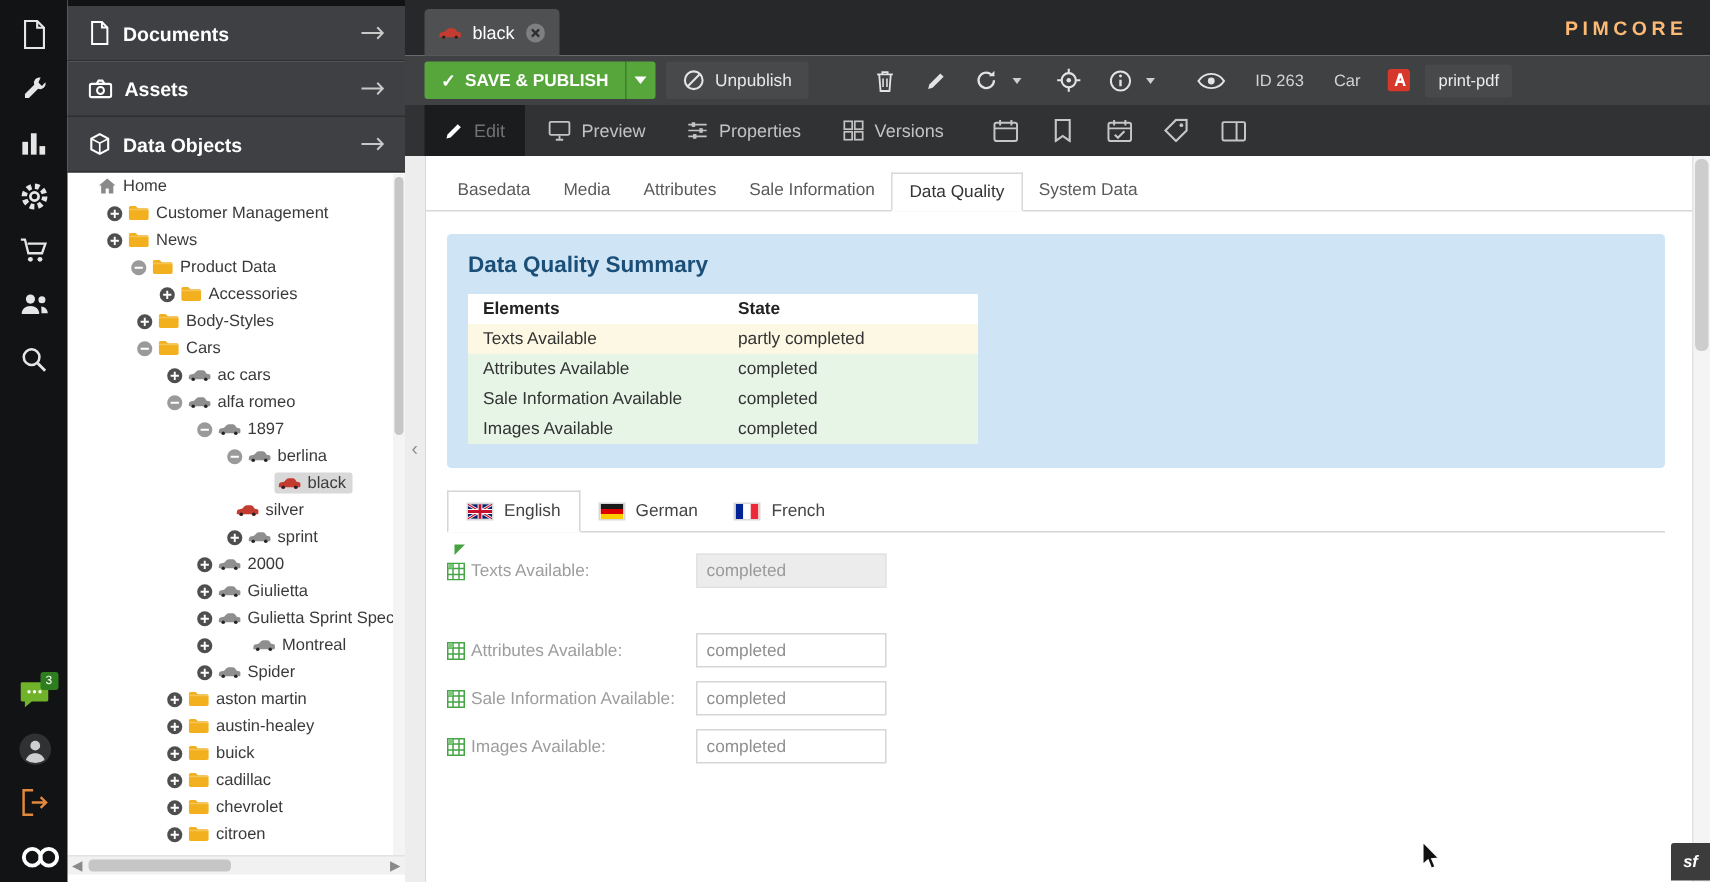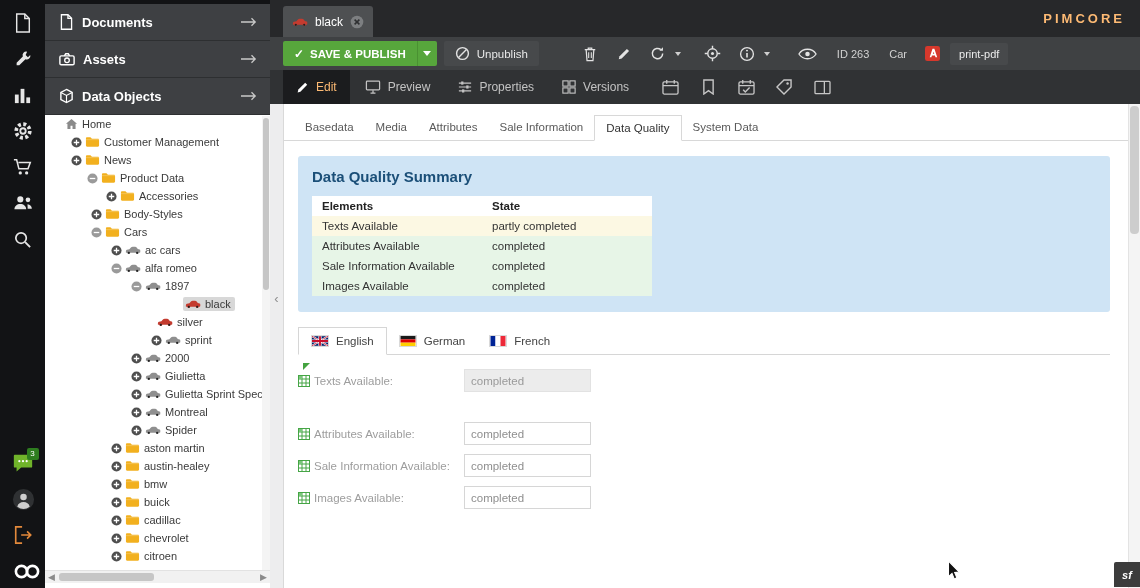--- a/index.html
+++ b/index.html
@@ -53,21 +53,21 @@
   .caret{width:0;height:0;border-left:4px solid transparent;border-right:4px solid transparent;border-top:5px solid #fff}
   .caret.gray{border-top-color:#cfcfcf;border-left-width:3.5px;border-right-width:3.5px;border-top-width:4.5px}
   .btn-unpublish{height:25px;margin-left:7px;background:#47494b;border-radius:2px;color:#e8e8e8;font-size:11.5px;padding:0 11px;display:flex;align-items:center;gap:7px}
   .tb-icon{width:26px;height:26px;display:grid;place-items:center;margin-left:8px}
   .tb-caret{width:12px;height:26px;display:grid;place-items:center;margin-left:1px}
   .tb-text{color:#d2d2d2;font-size:11px}
   .print-chip{height:22px;background:#47494b;border-radius:2px;color:#ececec;font-size:11px;padding:0 9px;display:flex;align-items:center;margin-left:5px}
 
   .toolbar2{position:absolute;left:270px;top:70px;right:0;height:34px;background:#303234;display:flex;align-items:stretch;padding-left:13px;z-index:2}
   .vtab{display:flex;align-items:center;gap:7px;padding:0 13px;color:#c3c3c3;font-size:12px;margin-right:2px}
-  .vtab.active{background:#1b1c1e;color:#fdba74}
+  .vtab.active{background:#1b1c1e;color:#737373}
   .t2-icon{width:24px;height:34px;display:grid;place-items:center;margin-left:14px}
 
   
   .content{position:absolute;left:283px;top:104px;right:12px;bottom:0;background:#fff;border-left:1px solid #d9d9d9;overflow:hidden}
   .ctabs{display:flex;margin-top:10px;padding-left:10px;border-bottom:1px solid #d8d8d8;height:27px;align-items:flex-end}
   .ctab{height:26px;line-height:25px;padding:0 11px;font-size:11.5px;color:#5a5a5a;background:transparent;cursor:pointer}
   .ctab.active{background:#fff;border:1px solid #d8d8d8;border-bottom:1px solid #fff;margin-bottom:-1px;color:#333}
 
   .dq-panel{margin:15px 18px 0 14px;background:#cfe4f5;border-radius:3px;padding:12px 14px 16px}
   .dq-title{color:#1b4f78;font-size:15px;font-weight:bold;margin-bottom:11px}
@@ -390,20 +390,38 @@
             <span class="node-icon">
               <svg width="16" height="10" viewBox="0 0 17 11">
                 <path fill="#8f8f8f" d="M2.2 8.6H1.3c-.5 0-.8-.4-.7-.9l.3-1.6c.1-.5.5-.9 1-1l2.6-.5 2-2C6.9 2.2 7.5 2 8.1 2h2.7c.7 0 1.3.3 1.7.8l1.3 1.7 1.9.5c.5.1.8.5.8 1v1.7c0 .5-.3.9-.8.9h-.9a1.7 1.7 0 0 1-3.3 0H5.5a1.7 1.7 0 0 1-3.3 0z"></path>
                 <circle cx="3.9" cy="8.6" r="1.2" fill="#222"></circle>
                 <circle cx="13.1" cy="8.6" r="1.2" fill="#222"></circle>
               </svg>
             </span>
             <span class="node-label">1897</span>
           </span>
         </div>
+        <div class="tree-row" style="padding-left: 104px;">
+          <span class="exp">
+            <svg width="11" height="11" viewBox="0 0 12 12">
+              <circle cx="6" cy="6" r="5.5" fill="#9a9a9a"></circle>
+              <path stroke="#fff" stroke-width="1.4" d="M3 6h6"></path>
+            </svg>
+          </span>
+          <span class="node-inner">
+            <span class="node-icon">
+              <svg width="16" height="10" viewBox="0 0 17 11">
+                <path fill="#8f8f8f" d="M2.2 8.6H1.3c-.5 0-.8-.4-.7-.9l.3-1.6c.1-.5.5-.9 1-1l2.6-.5 2-2C6.9 2.2 7.5 2 8.1 2h2.7c.7 0 1.3.3 1.7.8l1.3 1.7 1.9.5c.5.1.8.5.8 1v1.7c0 .5-.3.9-.8.9h-.9a1.7 1.7 0 0 1-3.3 0H5.5a1.7 1.7 0 0 1-3.3 0z"></path>
+                <circle cx="3.9" cy="8.6" r="1.2" fill="#222"></circle>
+                <circle cx="13.1" cy="8.6" r="1.2" fill="#222"></circle>
+              </svg>
+            </span>
+            <span class="node-label">berlina</span>
+          </span>
+        </div>
         <div class="tree-row selected" style="padding-left: 124px;">
           <span class="exp">
             <span class="exp-spacer"></span>
           </span>
           <span class="node-inner">
             <span class="node-icon">
               <svg width="16" height="10" viewBox="0 0 17 11">
                 <path fill="#c43b2f" d="M2.2 8.6H1.3c-.5 0-.8-.4-.7-.9l.3-1.6c.1-.5.5-.9 1-1l2.6-.5 2-2C6.9 2.2 7.5 2 8.1 2h2.7c.7 0 1.3.3 1.7.8l1.3 1.7 1.9.5c.5.1.8.5.8 1v1.7c0 .5-.3.9-.8.9h-.9a1.7 1.7 0 0 1-3.3 0H5.5a1.7 1.7 0 0 1-3.3 0z"></path>
                 <circle cx="3.9" cy="8.6" r="1.2" fill="#222"></circle>
                 <circle cx="13.1" cy="8.6" r="1.2" fill="#222"></circle>
@@ -492,53 +510,53 @@
             <span class="node-icon">
               <svg width="16" height="10" viewBox="0 0 17 11">
                 <path fill="#8f8f8f" d="M2.2 8.6H1.3c-.5 0-.8-.4-.7-.9l.3-1.6c.1-.5.5-.9 1-1l2.6-.5 2-2C6.9 2.2 7.5 2 8.1 2h2.7c.7 0 1.3.3 1.7.8l1.3 1.7 1.9.5c.5.1.8.5.8 1v1.7c0 .5-.3.9-.8.9h-.9a1.7 1.7 0 0 1-3.3 0H5.5a1.7 1.7 0 0 1-3.3 0z"></path>
                 <circle cx="3.9" cy="8.6" r="1.2" fill="#222"></circle>
                 <circle cx="13.1" cy="8.6" r="1.2" fill="#222"></circle>
               </svg>
             </span>
             <span class="node-label">Gulietta Sprint Specia…</span>
           </span>
         </div>
+        <div class="tree-row" style="padding-left: 84px; gap: 23px;">
+          <span class="exp">
+            <svg width="11" height="11" viewBox="0 0 12 12">
+              <circle cx="6" cy="6" r="5.5" fill="#4e4e4e"></circle>
+              <path stroke="#fff" stroke-width="1.4" d="M3 6h6M6 3v6"></path>
+            </svg>
+          </span>
+          <span class="node-inner">
+            <span class="node-icon">
+              <svg width="16" height="10" viewBox="0 0 17 11">
+                <path fill="#8f8f8f" d="M2.2 8.6H1.3c-.5 0-.8-.4-.7-.9l.3-1.6c.1-.5.5-.9 1-1l2.6-.5 2-2C6.9 2.2 7.5 2 8.1 2h2.7c.7 0 1.3.3 1.7.8l1.3 1.7 1.9.5c.5.1.8.5.8 1v1.7c0 .5-.3.9-.8.9h-.9a1.7 1.7 0 0 1-3.3 0H5.5a1.7 1.7 0 0 1-3.3 0z"></path>
+                <circle cx="3.9" cy="8.6" r="1.2" fill="#222"></circle>
+                <circle cx="13.1" cy="8.6" r="1.2" fill="#222"></circle>
+              </svg>
+            </span>
+            <span class="node-label">Montreal</span>
+          </span>
+        </div>
         <div class="tree-row" style="padding-left: 84px;">
           <span class="exp">
             <svg width="11" height="11" viewBox="0 0 12 12">
               <circle cx="6" cy="6" r="5.5" fill="#4e4e4e"></circle>
               <path stroke="#fff" stroke-width="1.4" d="M3 6h6M6 3v6"></path>
             </svg>
           </span>
           <span class="node-inner">
             <span class="node-icon">
               <svg width="16" height="10" viewBox="0 0 17 11">
                 <path fill="#8f8f8f" d="M2.2 8.6H1.3c-.5 0-.8-.4-.7-.9l.3-1.6c.1-.5.5-.9 1-1l2.6-.5 2-2C6.9 2.2 7.5 2 8.1 2h2.7c.7 0 1.3.3 1.7.8l1.3 1.7 1.9.5c.5.1.8.5.8 1v1.7c0 .5-.3.9-.8.9h-.9a1.7 1.7 0 0 1-3.3 0H5.5a1.7 1.7 0 0 1-3.3 0z"></path>
                 <circle cx="3.9" cy="8.6" r="1.2" fill="#222"></circle>
                 <circle cx="13.1" cy="8.6" r="1.2" fill="#222"></circle>
               </svg>
             </span>
-            <span class="node-label">Montreal</span>
-          </span>
-        </div>
-        <div class="tree-row" style="padding-left: 84px;">
-          <span class="exp">
-            <svg width="11" height="11" viewBox="0 0 12 12">
-              <circle cx="6" cy="6" r="5.5" fill="#4e4e4e"></circle>
-              <path stroke="#fff" stroke-width="1.4" d="M3 6h6M6 3v6"></path>
-            </svg>
-          </span>
-          <span class="node-inner">
-            <span class="node-icon">
-              <svg width="16" height="10" viewBox="0 0 17 11">
-                <path fill="#8f8f8f" d="M2.2 8.6H1.3c-.5 0-.8-.4-.7-.9l.3-1.6c.1-.5.5-.9 1-1l2.6-.5 2-2C6.9 2.2 7.5 2 8.1 2h2.7c.7 0 1.3.3 1.7.8l1.3 1.7 1.9.5c.5.1.8.5.8 1v1.7c0 .5-.3.9-.8.9h-.9a1.7 1.7 0 0 1-3.3 0H5.5a1.7 1.7 0 0 1-3.3 0z"></path>
-                <circle cx="3.9" cy="8.6" r="1.2" fill="#222"></circle>
-                <circle cx="13.1" cy="8.6" r="1.2" fill="#222"></circle>
-              </svg>
-            </span>
             <span class="node-label">Spider</span>
           </span>
         </div>
         <div class="tree-row" style="padding-left: 64px;">
           <span class="exp">
             <svg width="11" height="11" viewBox="0 0 12 12">
               <circle cx="6" cy="6" r="5.5" fill="#4e4e4e"></circle>
               <path stroke="#fff" stroke-width="1.4" d="M3 6h6M6 3v6"></path>
             </svg>
           </span>
@@ -560,37 +578,20 @@
             </svg>
           </span>
           <span class="node-inner">
             <span class="node-icon">
               <svg width="15" height="12" viewBox="0 0 16 12">
                 <path fill="#f2b01e" d="M1 2.2C1 1.5 1.5 1 2.2 1h3.6l1.6 1.6h6.4c.7 0 1.2.5 1.2 1.2v6c0 .7-.5 1.2-1.2 1.2H2.2C1.5 11 1 10.5 1 9.8z"></path>
                 <path fill="#fff" opacity=".25" d="M1 3h14v1H1z"></path>
               </svg>
             </span>
             <span class="node-label">austin-healey</span>
-          </span>
-        </div>
-        <div class="tree-row" style="padding-left: 64px;">
-          <span class="exp">
-            <svg width="11" height="11" viewBox="0 0 12 12">
-              <circle cx="6" cy="6" r="5.5" fill="#4e4e4e"></circle>
-              <path stroke="#fff" stroke-width="1.4" d="M3 6h6M6 3v6"></path>
-            </svg>
-          </span>
-          <span class="node-inner">
-            <span class="node-icon">
-              <svg width="15" height="12" viewBox="0 0 16 12">
-                <path fill="#f2b01e" d="M1 2.2C1 1.5 1.5 1 2.2 1h3.6l1.6 1.6h6.4c.7 0 1.2.5 1.2 1.2v6c0 .7-.5 1.2-1.2 1.2H2.2C1.5 11 1 10.5 1 9.8z"></path>
-                <path fill="#fff" opacity=".25" d="M1 3h14v1H1z"></path>
-              </svg>
-            </span>
-            <span class="node-label">bmw</span>
           </span>
         </div>
         <div class="tree-row" style="padding-left: 64px;">
           <span class="exp">
             <svg width="11" height="11" viewBox="0 0 12 12">
               <circle cx="6" cy="6" r="5.5" fill="#4e4e4e"></circle>
               <path stroke="#fff" stroke-width="1.4" d="M3 6h6M6 3v6"></path>
             </svg>
           </span>
           <span class="node-inner">

